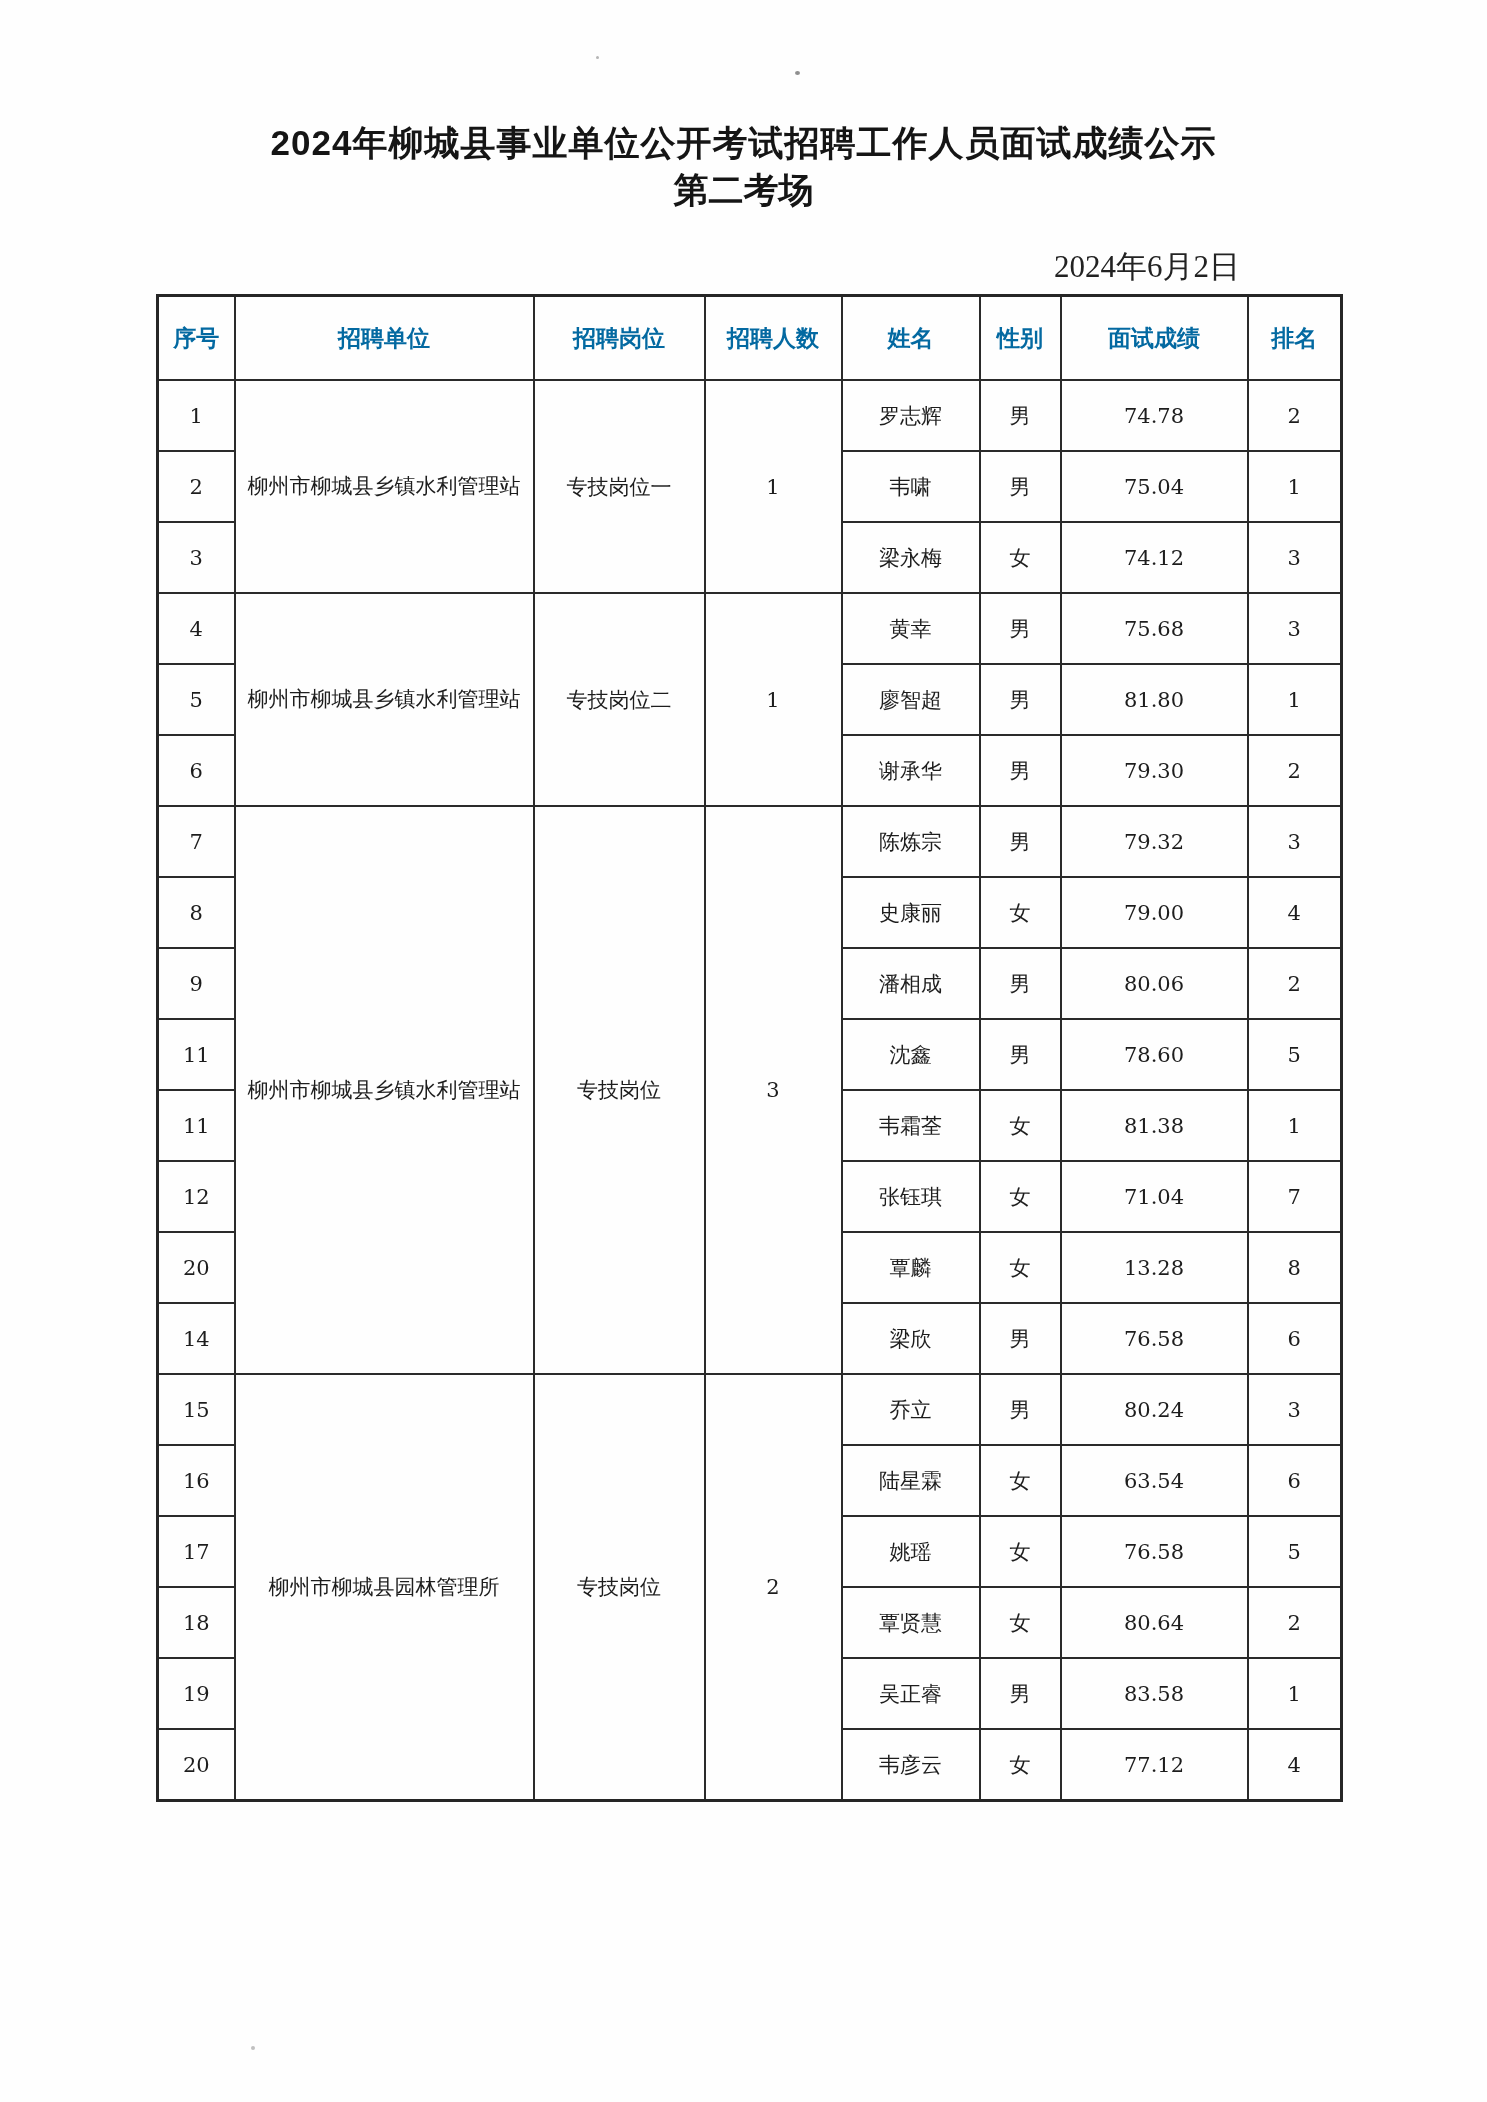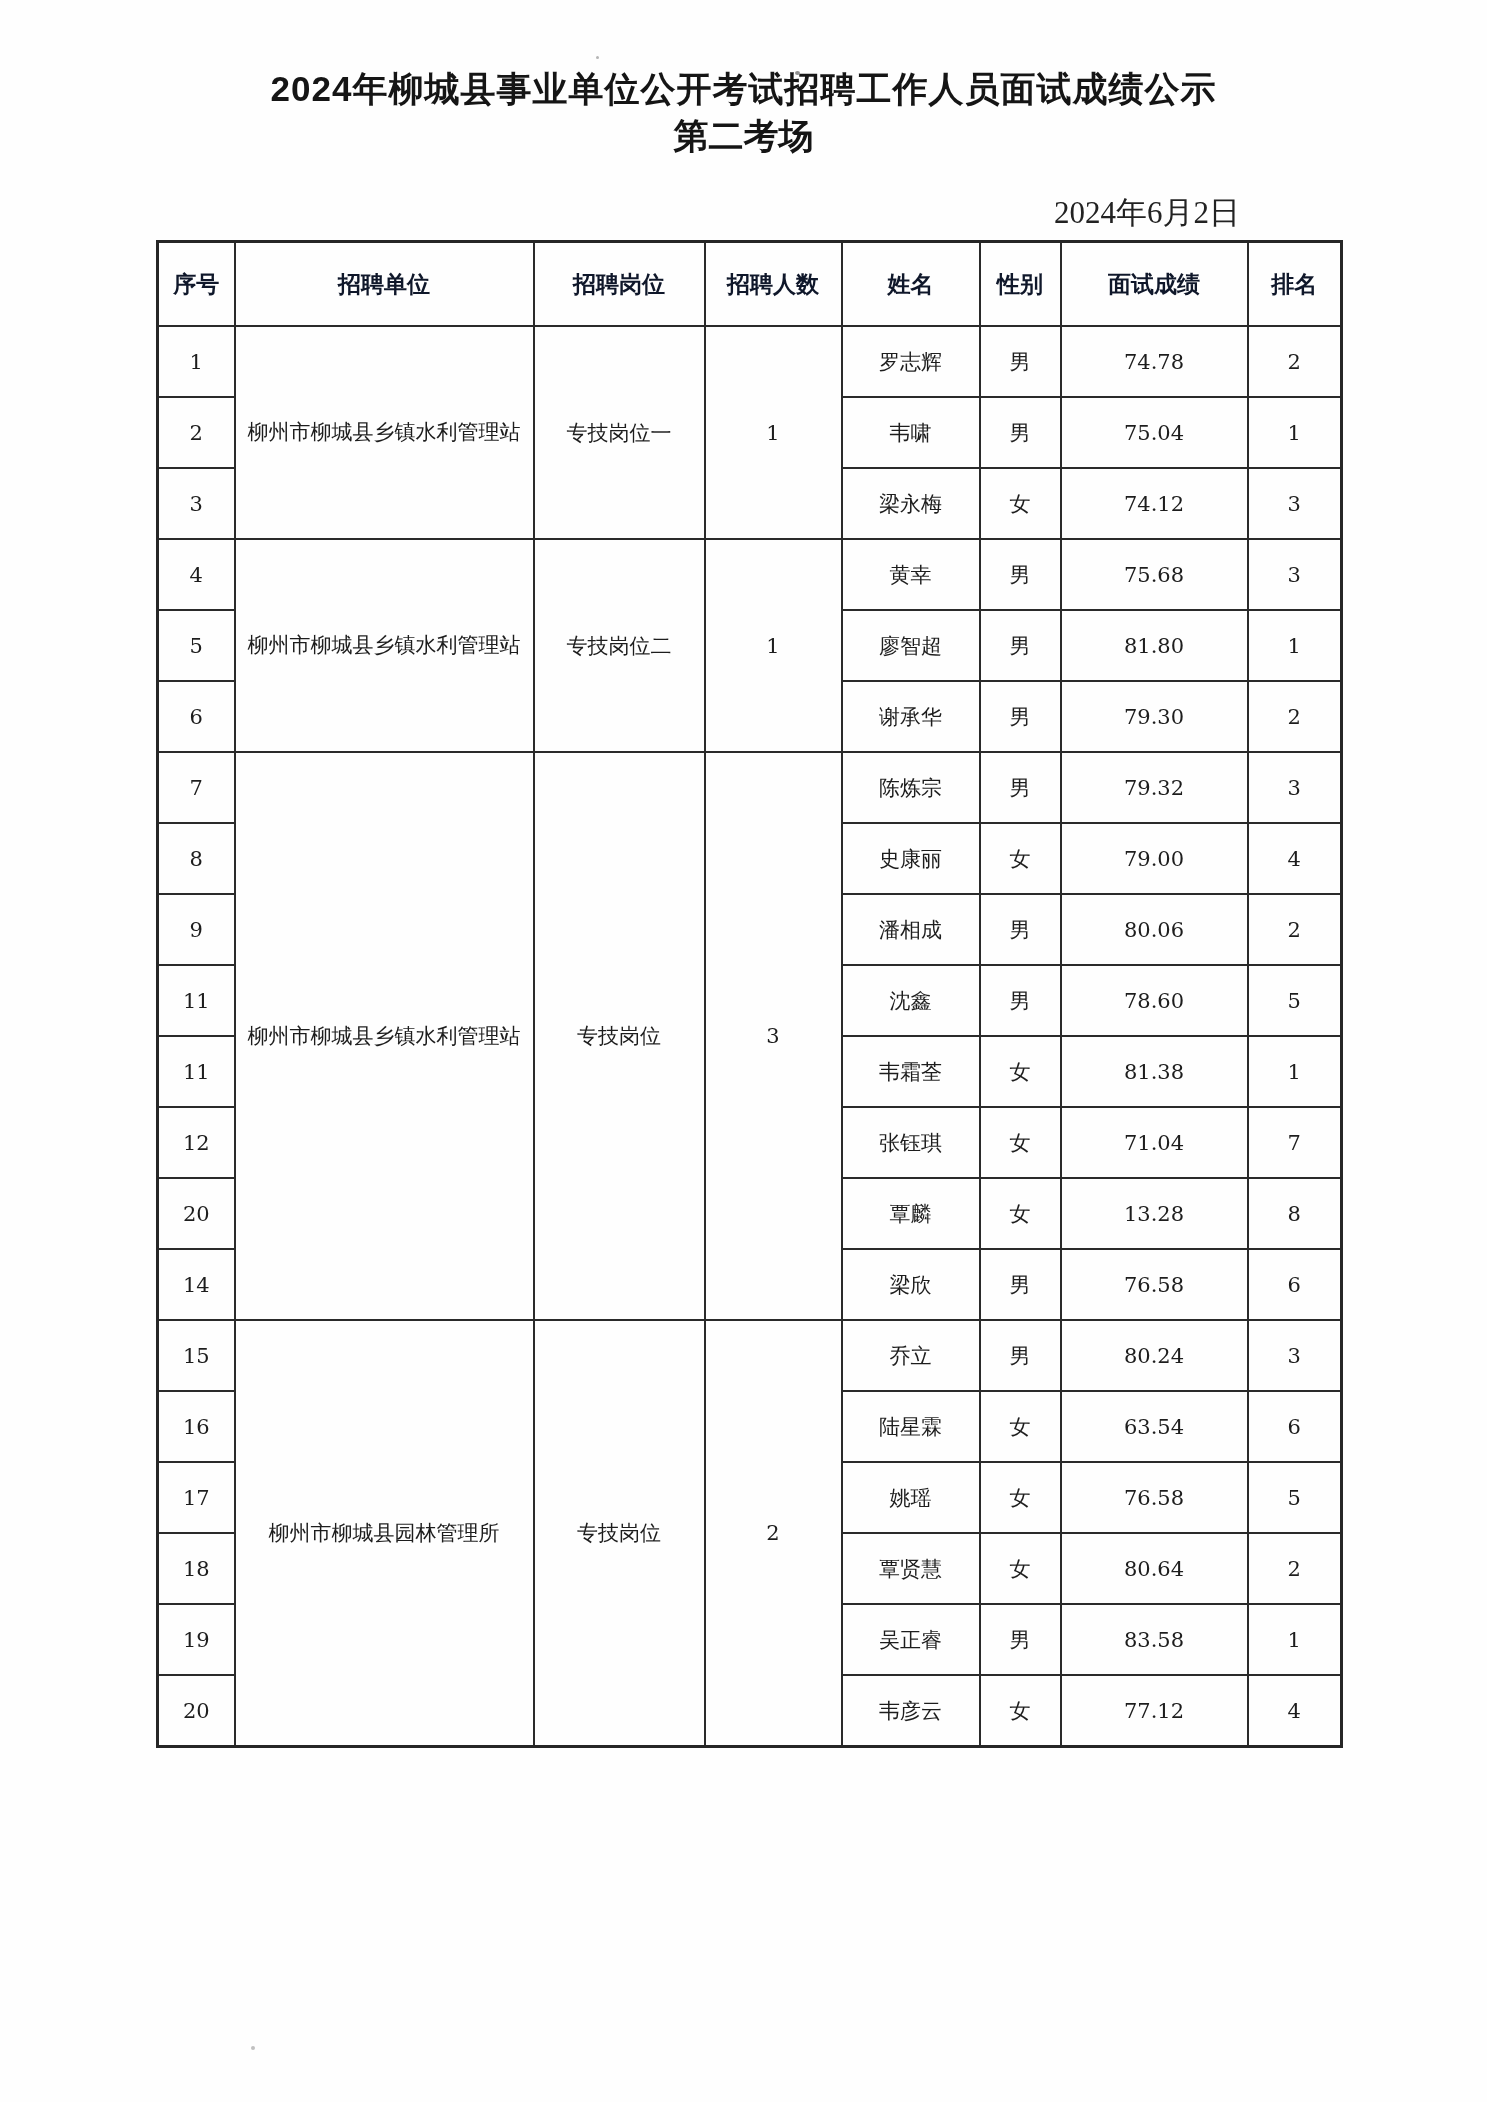--- a/index.html
+++ b/index.html
@@ -9,21 +9,21 @@
   body {
     width: 1487px;
     height: 2102px;
     background: #fefefe;
     position: relative;
     color: #1c1c1c;
     font-family: "Liberation Serif", serif;
     overflow: hidden;
   }
   .doc-title {
-    padding-top: 66px;
+    padding-top: 120px;
     text-align: center;
     font-size: 35px;
     font-weight: bold;
     letter-spacing: 1px;
     font-family: "Liberation Sans", sans-serif;
     color: #151515;
   }
   .doc-subtitle {
     margin-top: 36px;
     text-align: center;
@@ -53,21 +53,21 @@
     text-align: center;
     vertical-align: middle;
     padding: 0;
     overflow: hidden;
   }
   table.results th {
     height: 82px;
     font-size: 23px;
     font-weight: bold;
     font-family: "Liberation Serif", serif;
-    color: #0f172a;
+    color: #0369a1;
   }
   table.results td {
     height: 69px;
     font-size: 21px;
     color: #1d1d1d;
   }
   td.c-no, td.c-count, td.c-score, td.c-rank {
     font-family: "DejaVu Serif", serif;
     font-size: 20px;
   }

